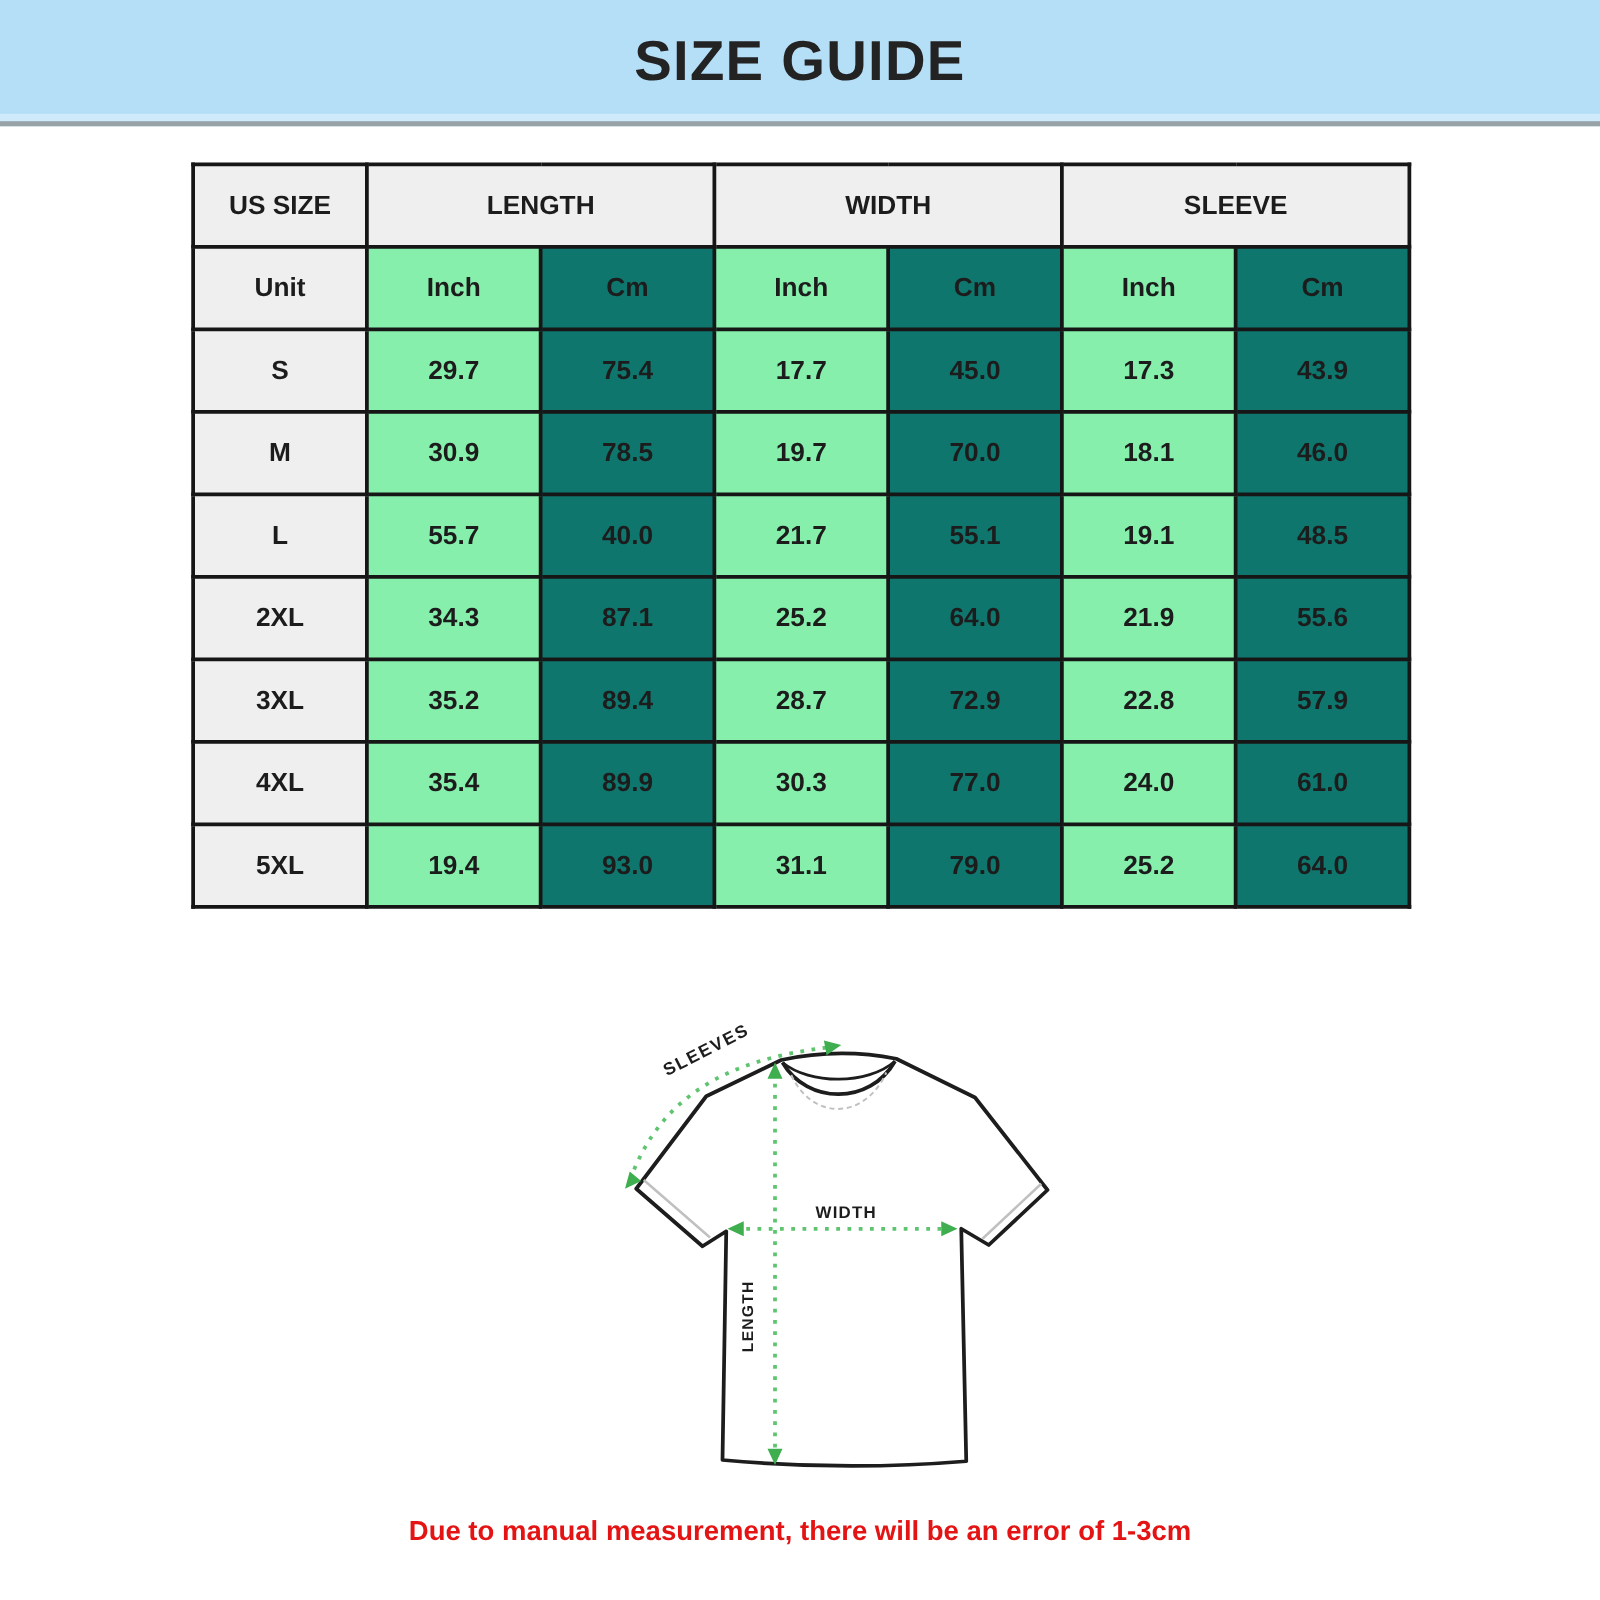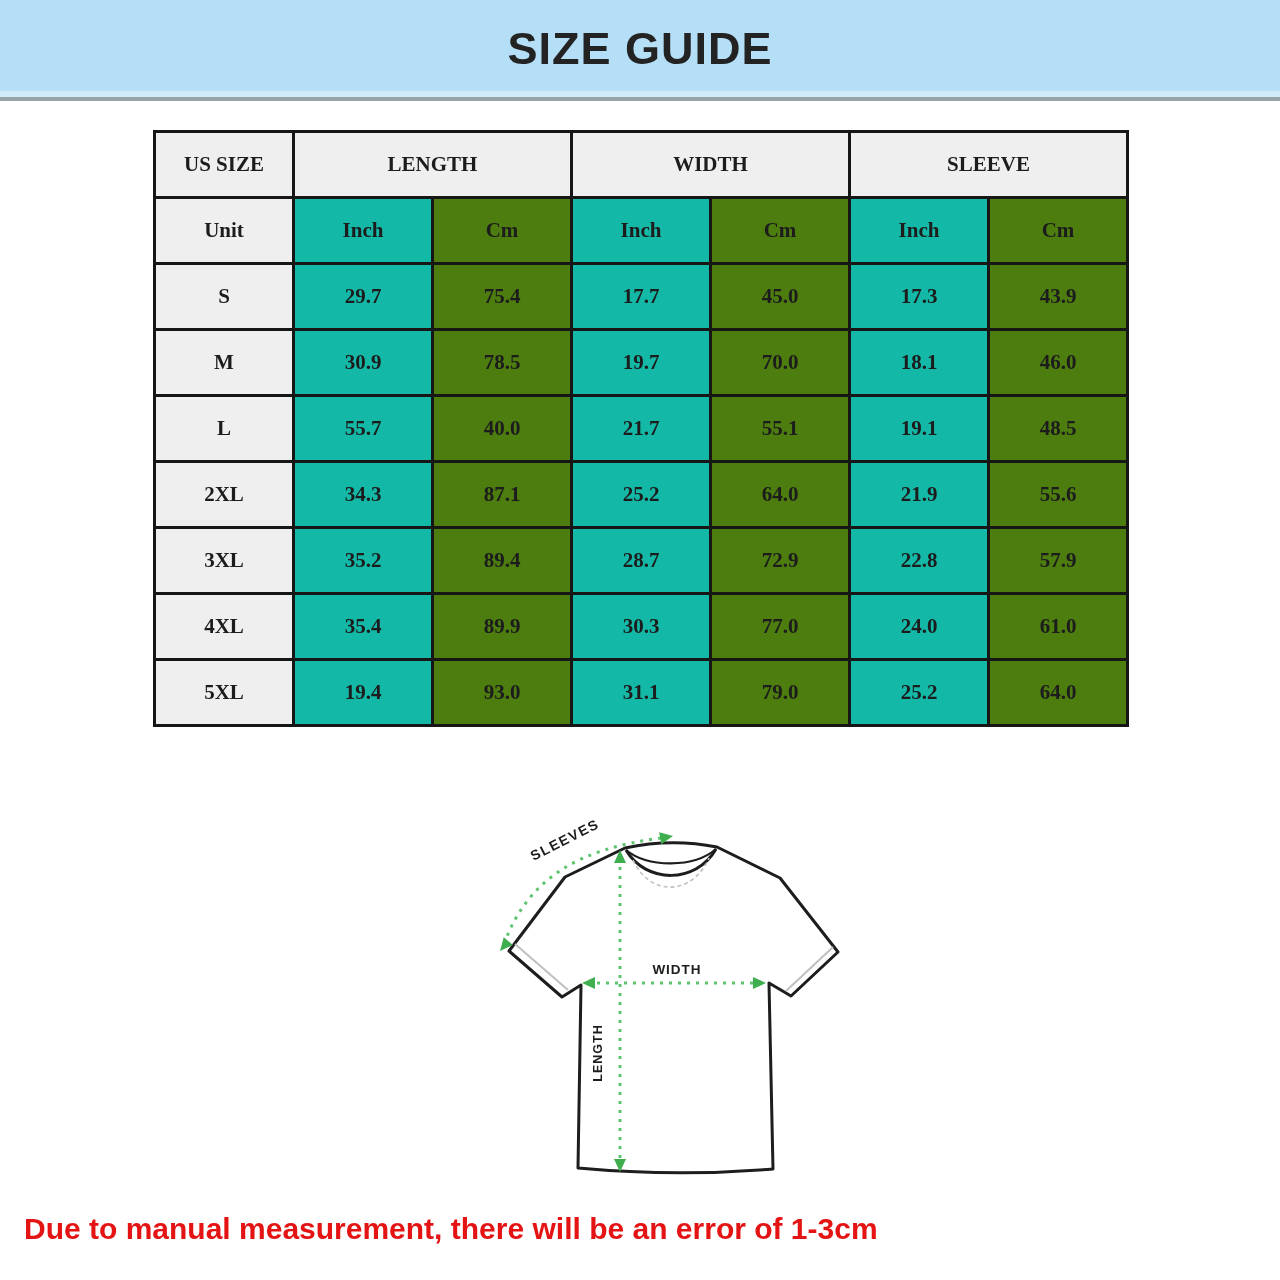--- a/index.html
+++ b/index.html
@@ -10,36 +10,36 @@
   
   .banner { position: absolute; left: 0; top: 0; width: 1280px; height: 101px;
     background: #b5def7; border-bottom: 4px solid #98a2a7;
     display: flex; align-items: center; justify-content: center;
     box-shadow: inset 0 -6px 0 #cfeafb; }
   .banner h1 { font-size: 45px; font-weight: bold; letter-spacing: 1px; color: #232323; }
 
   
   .table-wrap { position: absolute; left: 153px; top: 130px; width: 973px; }
   table.size { width: 973px; border-collapse: collapse; table-layout: fixed;
-    border: 3px solid #161616; font-family: Liberation Serif, serif; }
+    border: 3px solid #161616; }
   table.size th, table.size td { border: 3px solid #161616; text-align: center;
     vertical-align: middle; font-weight: bold; font-size: 21px; color: #1c1c1c;
     height: 66px; padding: 0; }
   tr.r { height: 66px; }
   .bg-head { background: #efefef; }
-  .bg-inch { background: #14b8a6; }
-  .bg-cm   { background: #4d7c0f; }
+  .bg-inch { background: #86efac; }
+  .bg-cm   { background: #0f766e; }
 
   
   .diagram { position: absolute; left: 440px; top: 800px; width: 460px; height: 420px; }
   .diagram text { font-family: "Liberation Sans", sans-serif; font-weight: bold; fill: #1d1d1d; }
 
   
-  .note { position: absolute; left: 0; top: 1212px; width: 1280px; text-align: left;
-    font-size: 30px; font-weight: bold; color: #e41414; padding-left: 24px; }
+  .note { position: absolute; left: 0; top: 1212px; width: 1280px; text-align: center;
+    font-size: 22px; font-weight: bold; color: #e41414; }
 </style>
 </head>
 <body>
 
 <div class="stage">
 
   <div class="banner">
     <h1>SIZE GUIDE</h1>
   </div>
 

